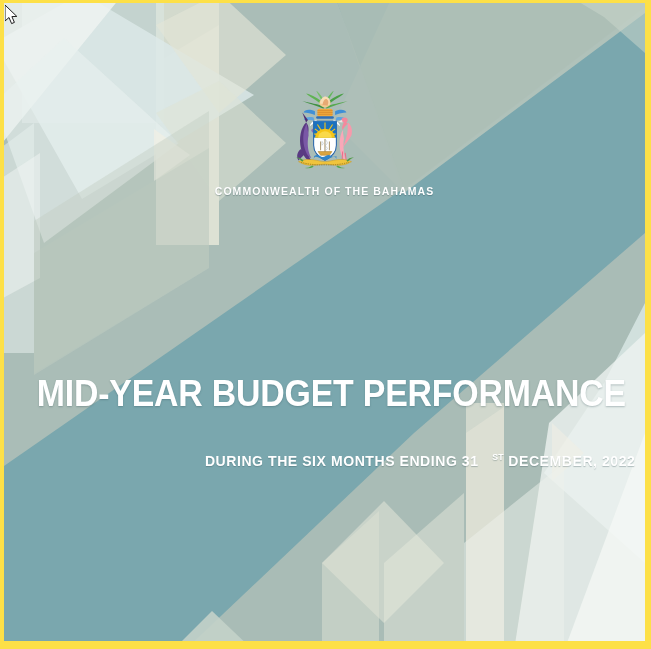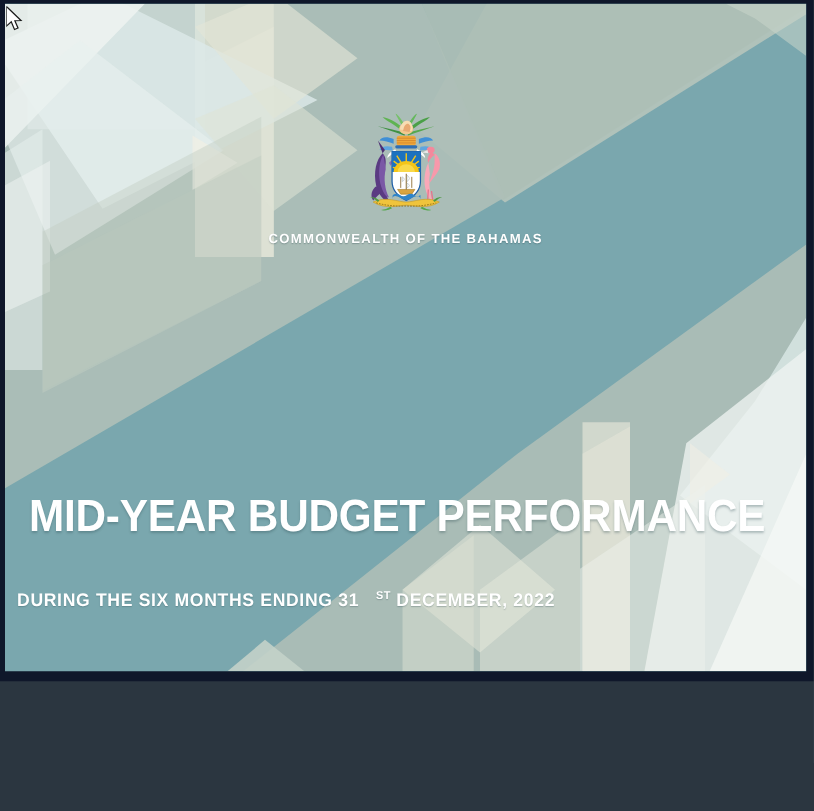--- a/index.html
+++ b/index.html
@@ -12,23 +12,23 @@
     width: 651px;
     height: 649px;
     overflow: hidden;
     font-family: "Liberation Sans", sans-serif;
   }
 
   
   #window-frame {
     position: relative;
     width: 651px;
-    height: 545px;
+    height: 649px;
     box-sizing: border-box;
-    background: #0f172a;
+    background: #fde047;
     padding: 3px 6px 8px 4px;
   }
 
   #document-page {
     position: relative;
     width: 100%;
     height: 100%;
     overflow: hidden;
     background: #7aa7ae;
   }
@@ -71,22 +71,22 @@
     font-weight: bold;
     letter-spacing: 1.05px;
     text-align: center;
     text-shadow: 0 1px 1px rgba(40,70,75,0.35);
   }
 
   #title-block {
     position: absolute;
     left: 0;
     right: 0;
-    top: 388px;
-    text-align: left;
+    top: 369px;
+    text-align: right;
   }
 
   #main-title {
     margin: 0;
     color: #ffffff;
     font-size: 36px;
     line-height: 44px;
     font-weight: bold;
     letter-spacing: -0.2px;
     transform: scaleX(0.94);

